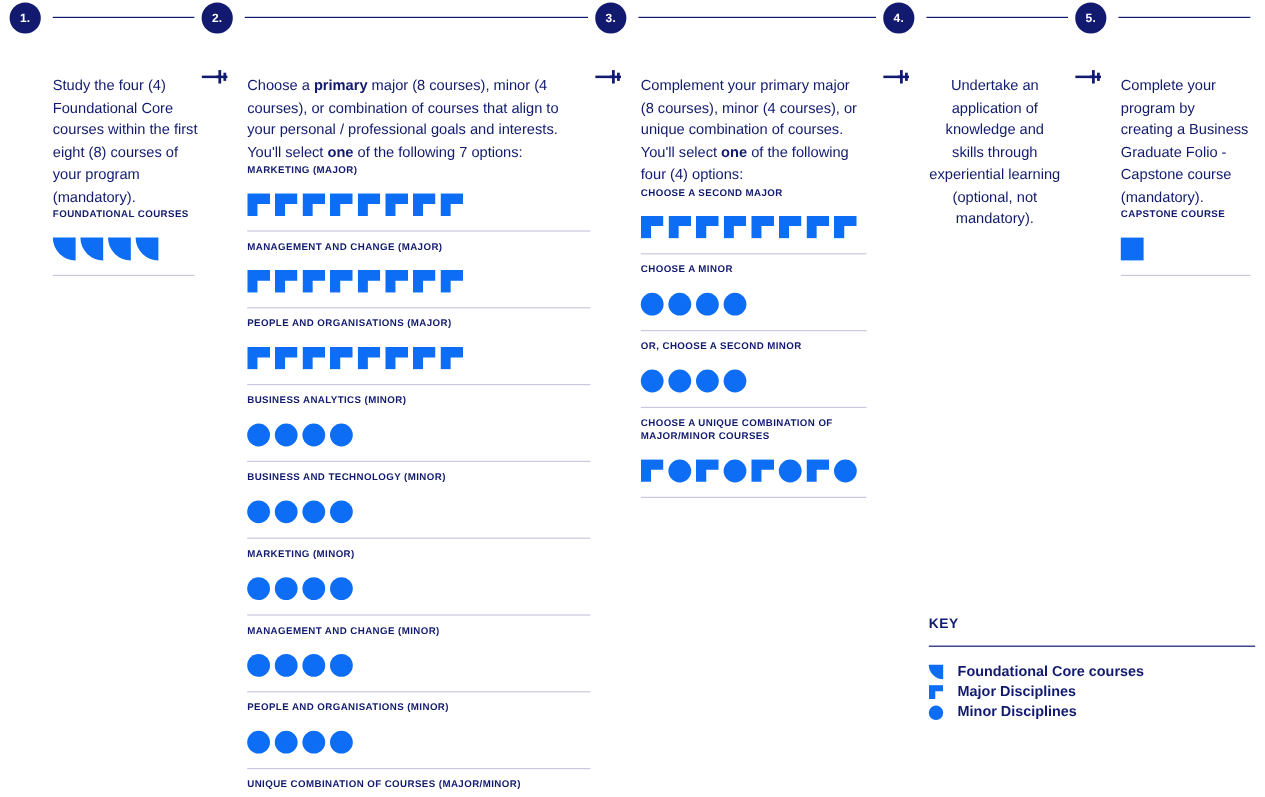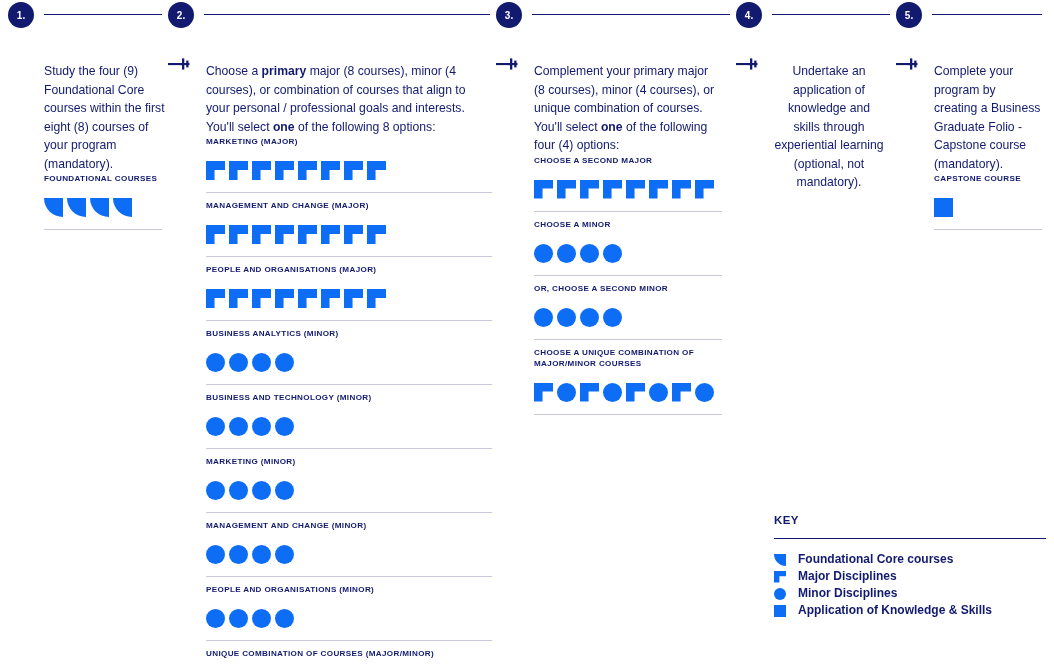--- a/index.html
+++ b/index.html
@@ -104,21 +104,21 @@
 <body>
 
 <div class="board">
   <div id="columns-host">
       <div class="col col-1">
         <div class="step-head">
           <div class="step-badge">1.</div>
           <div class="top-rule"></div>
         </div>
         <div class="body-row">
-          <p class="intro"><span>Study the four (9) Foundational Core courses within the first eight (8) courses of your program (mandatory).</span></p>
+          <p class="intro"><span>Study the four (4) Foundational Core courses within the first eight (8) courses of your program (mandatory).</span></p>
         </div>
         <div class="groups">
           <div class="group">
             <div class="group-label">FOUNDATIONAL COURSES</div>
             <div class="shape-row">
               <span class="sh foundational"></span>
               <span class="sh foundational"></span>
               <span class="sh foundational"></span>
               <span class="sh foundational"></span>
             </div>
@@ -131,21 +131,21 @@
           <div class="step-badge">2.</div>
           <div class="top-rule"></div>
         </div>
         <div class="body-row">
           <span class="arrow"><svg viewBox="0 0 22 16" width="22" height="16" aria-hidden="true">
               <rect x="0" y="7" width="15" height="2.1" fill="#111a6e"></rect>
               <rect x="14" y="2.4" width="2.3" height="11.2" fill="#111a6e"></rect>
               <rect x="12.2" y="7" width="9.3" height="2.1" fill="#111a6e"></rect>
               <rect x="18.2" y="4.6" width="2.3" height="6.8" fill="#111a6e"></rect>
             </svg></span>
-          <p class="intro"><span>Choose a </span><b>primary</b><span> major (8 courses), minor (4 courses), or combination of courses that align to your personal / professional goals and interests. You'll select </span><b>one</b><span> of the following 8 options:</span></p>
+          <p class="intro"><span>Choose a </span><b>primary</b><span> major (8 courses), minor (4 courses), or combination of courses that align to your personal / professional goals and interests. You'll select </span><b>one</b><span> of the following 7 options:</span></p>
         </div>
         <div class="groups">
           <div class="group">
             <div class="group-label">MARKETING (MAJOR)</div>
             <div class="shape-row">
               <span class="sh major"></span>
               <span class="sh major"></span>
               <span class="sh major"></span>
               <span class="sh major"></span>
               <span class="sh major"></span>
@@ -358,21 +358,15 @@
             <span class="key-sw major"></span>
           </span>
           <span class="key-label">Major Disciplines</span>
         </div>
         <div class="key-row">
           <span class="key-swatch-wrap">
             <span class="key-sw minor"></span>
           </span>
           <span class="key-label">Minor Disciplines</span>
         </div>
-        <div class="key-row">
-          <span class="key-swatch-wrap">
-            <span class="key-sw application"></span>
-          </span>
-          <span class="key-label">Application of Knowledge &amp; Skills</span>
-        </div>
       </div>
   </div>
 </div>
 
 </body></html>

